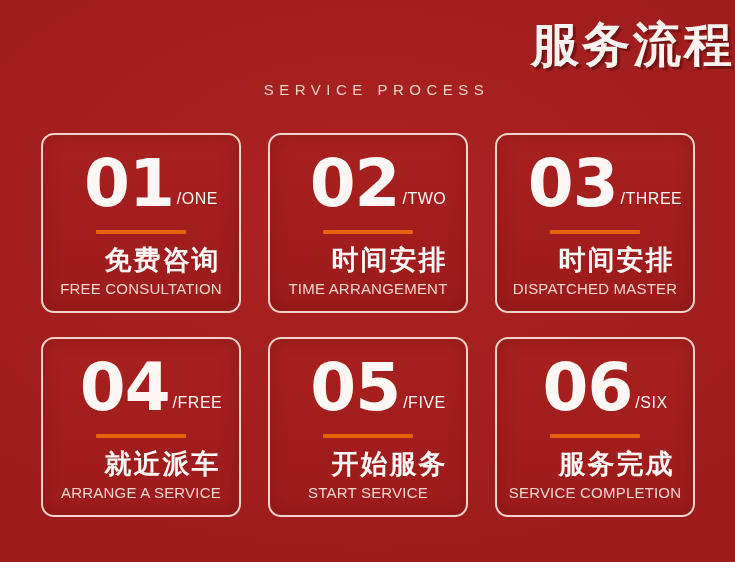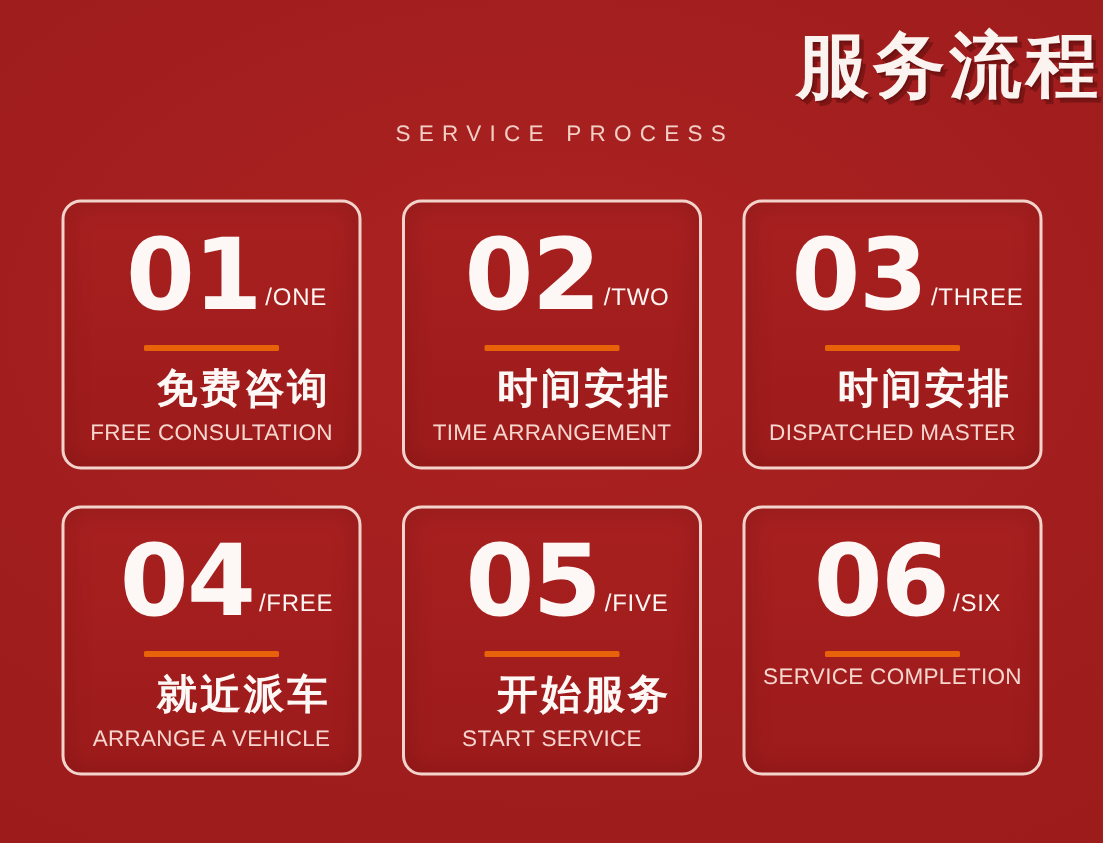--- a/index.html
+++ b/index.html
@@ -180,36 +180,37 @@
       <div class="label-en">DISPATCHED MASTER</div>
     </div>
 
     <div class="card">
       <div class="num-row">
         <span class="num">04</span>
         <span class="num-word">/FREE</span>
       </div>
       <div class="divider"></div>
       <div class="label-cn">就近派车</div>
-      <div class="label-en">ARRANGE A VEHICLE</div>
+      <div class="label-en">ARRANGE A SERVICE</div>
     </div>
 
     <div class="card">
       <div class="num-row">
         <span class="num">05</span>
         <span class="num-word">/FIVE</span>
       </div>
       <div class="divider"></div>
       <div class="label-cn">开始服务</div>
       <div class="label-en">START SERVICE</div>
     </div>
 
     <div class="card">
       <div class="num-row">
         <span class="num">06</span>
         <span class="num-word">/SIX</span>
       </div>
       <div class="divider"></div>
+      <div class="label-cn">服务完成</div>
       <div class="label-en">SERVICE COMPLETION</div>
     </div>
 
   </div>
 </div>
 
 </body></html>

